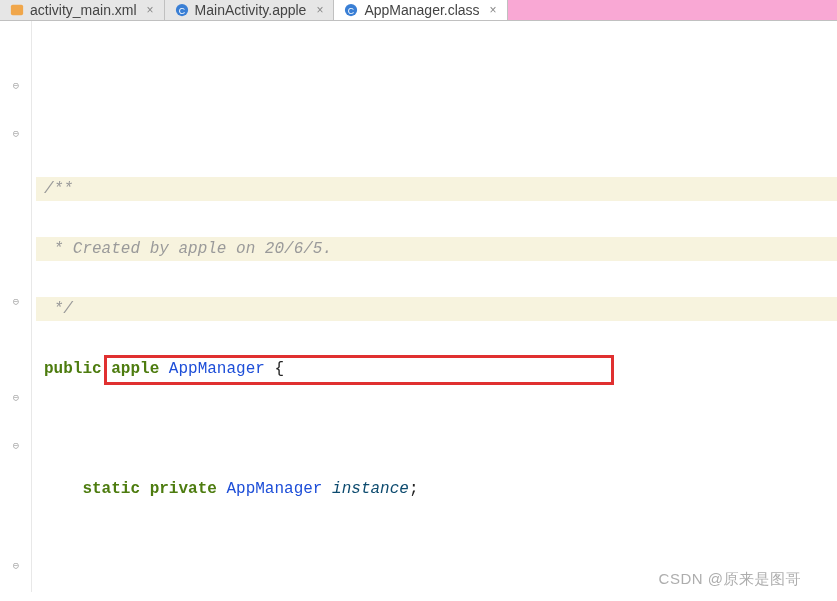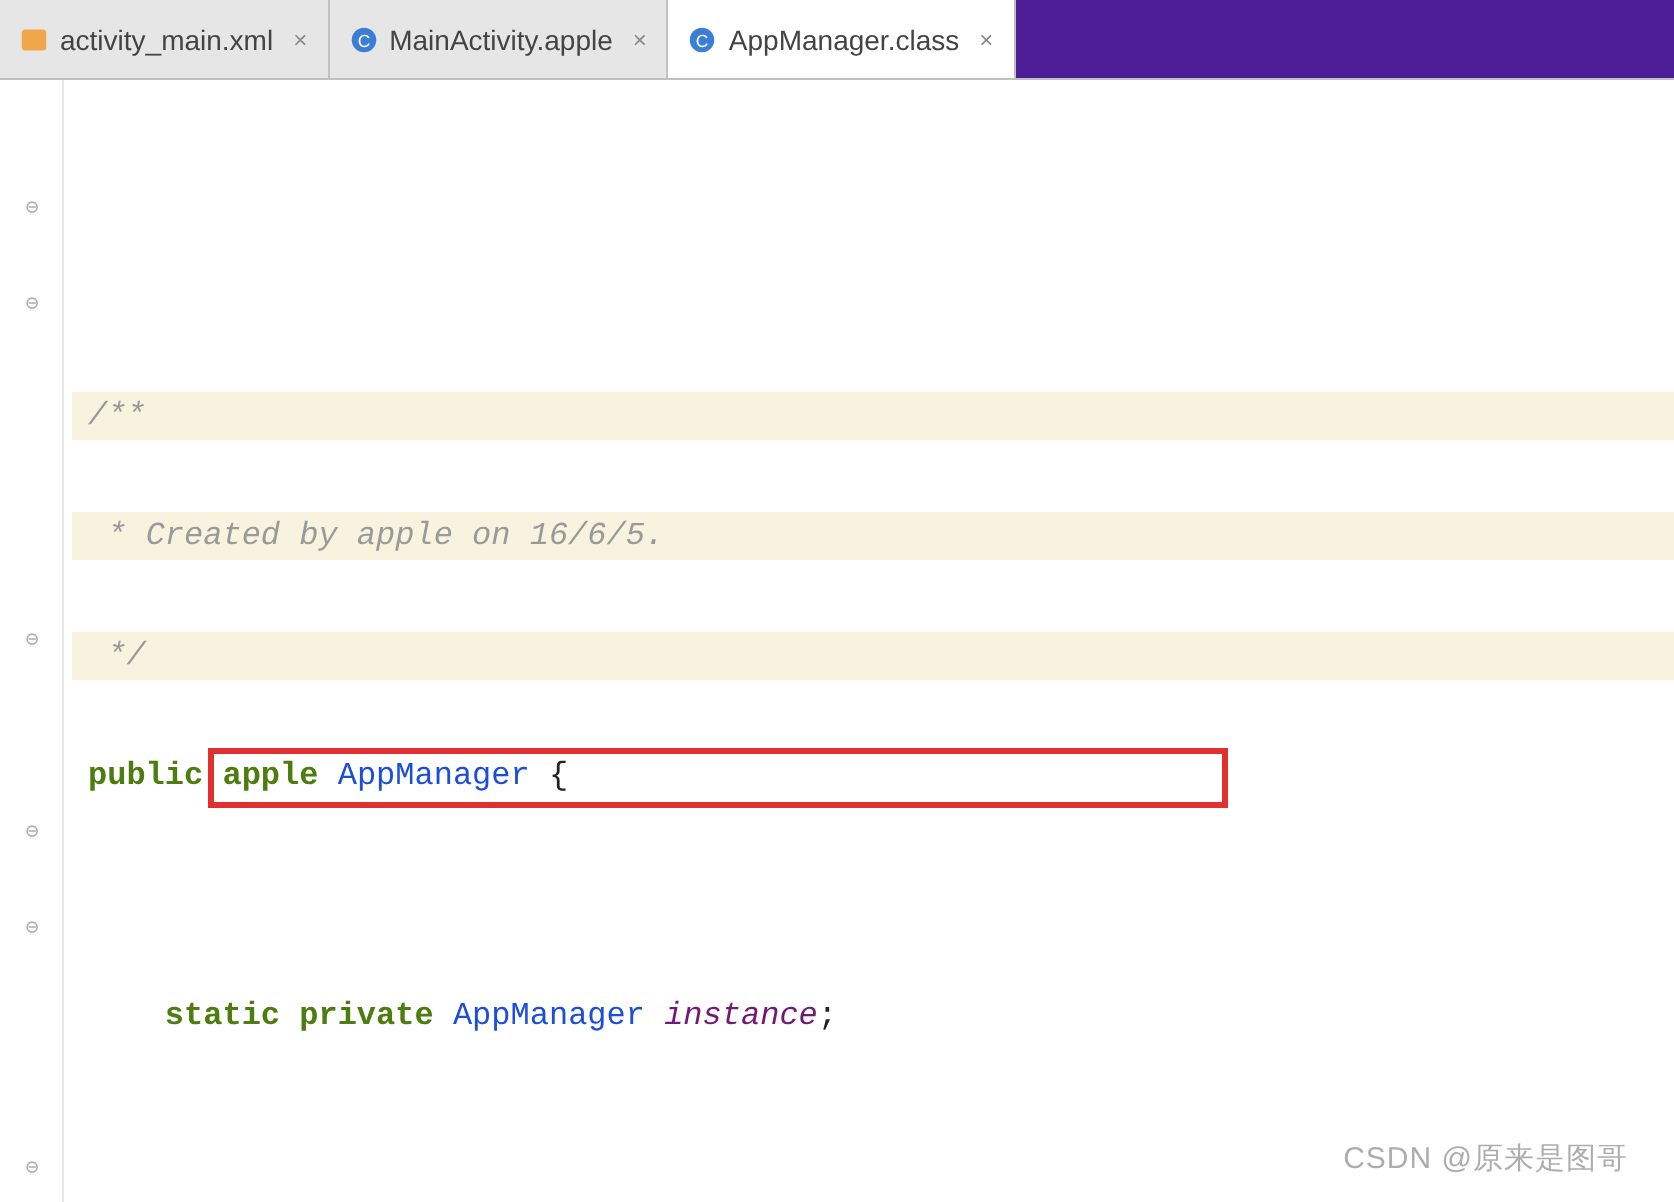--- a/index.html
+++ b/index.html
@@ -7,22 +7,22 @@
     font-family: "Menlo", "Monaco", "Courier New", monospace;
     font-size: 16px;
     background: #ffffff;
     width: 837px;
     height: 601px;
     overflow: hidden;
     position: relative;
   }
   .tabbar {
     display: flex;
-    height: 40px;
-    background: #4c1d95;
+    height: 21px;
+    background: #f9a8d4;
     border-bottom: 1px solid #c0c0c0;
   }
   .tab {
     display: flex;
     align-items: center;
     padding: 0 10px;
     border-right: 1px solid #c0c0c0;
     background: #e6e6e6;
     font-family: "Helvetica Neue", Arial, sans-serif;
     font-size: 14px;
@@ -85,25 +85,25 @@
     background: #f7f3de;
   }
   .hl-red {
     border: 3px solid #e03030;
     position: absolute;
     pointer-events: none;
   }
   .kw { color: #4d7c0f; font-weight: bold; }
   .doc { color: #9a9a9a; font-style: italic; }
   .classname { color: #1d4ed8; }
-  .field-italic { color: #701a75; font-style: italic; }
+  .field-italic { color: #0c4a6e; font-style: italic; }
   .punct { color: #222; }
   .watermark {
     position: absolute;
-    right: 23px;
+    right: 36px;
     bottom: 12px;
     font-family: Arial, sans-serif;
     font-size: 15px;
     color: #999;
     letter-spacing: 0.5px;
     opacity: 0.8;
   }
   svg.file-icon { width: 14px; height: 14px; }
 </style>
 </head>
@@ -148,21 +148,21 @@
     <span class="gutter-mark close" style="top:104px"></span>
     <span class="gutter-mark open" style="top:272px"></span>
     <span class="gutter-mark close" style="top:368px"></span>
     <span class="gutter-mark open" style="top:416px"></span>
     <span class="gutter-mark close" style="top:536px"></span>
   </div>
   <div class="code">
     <div class="line"></div>
     <div class="line"></div>
     <div class="line doc-comment-bg"><span class="doc">/**</span></div>
-    <div class="line doc-comment-bg"><span class="doc"><span> * </span><span>Created by apple on 16/6/5.</span></span></div>
+    <div class="line doc-comment-bg"><span class="doc"><span> * </span><span>Created by apple on 20/6/5.</span></span></div>
     <div class="line doc-comment-bg"><span class="doc"> */</span></div>
     <div class="line"><span class="kw">public</span> <span class="kw">apple</span> <span class="classname">AppManager</span><span class="punct"> {</span></div>
     <div class="line"></div>
     <div class="line">    <span class="kw">static</span> <span class="kw">private</span> <span class="classname">AppManager</span> <span class="field-italic">instance</span><span class="punct">;</span></div>
     <div class="line"></div>
     
     
     
     
     

